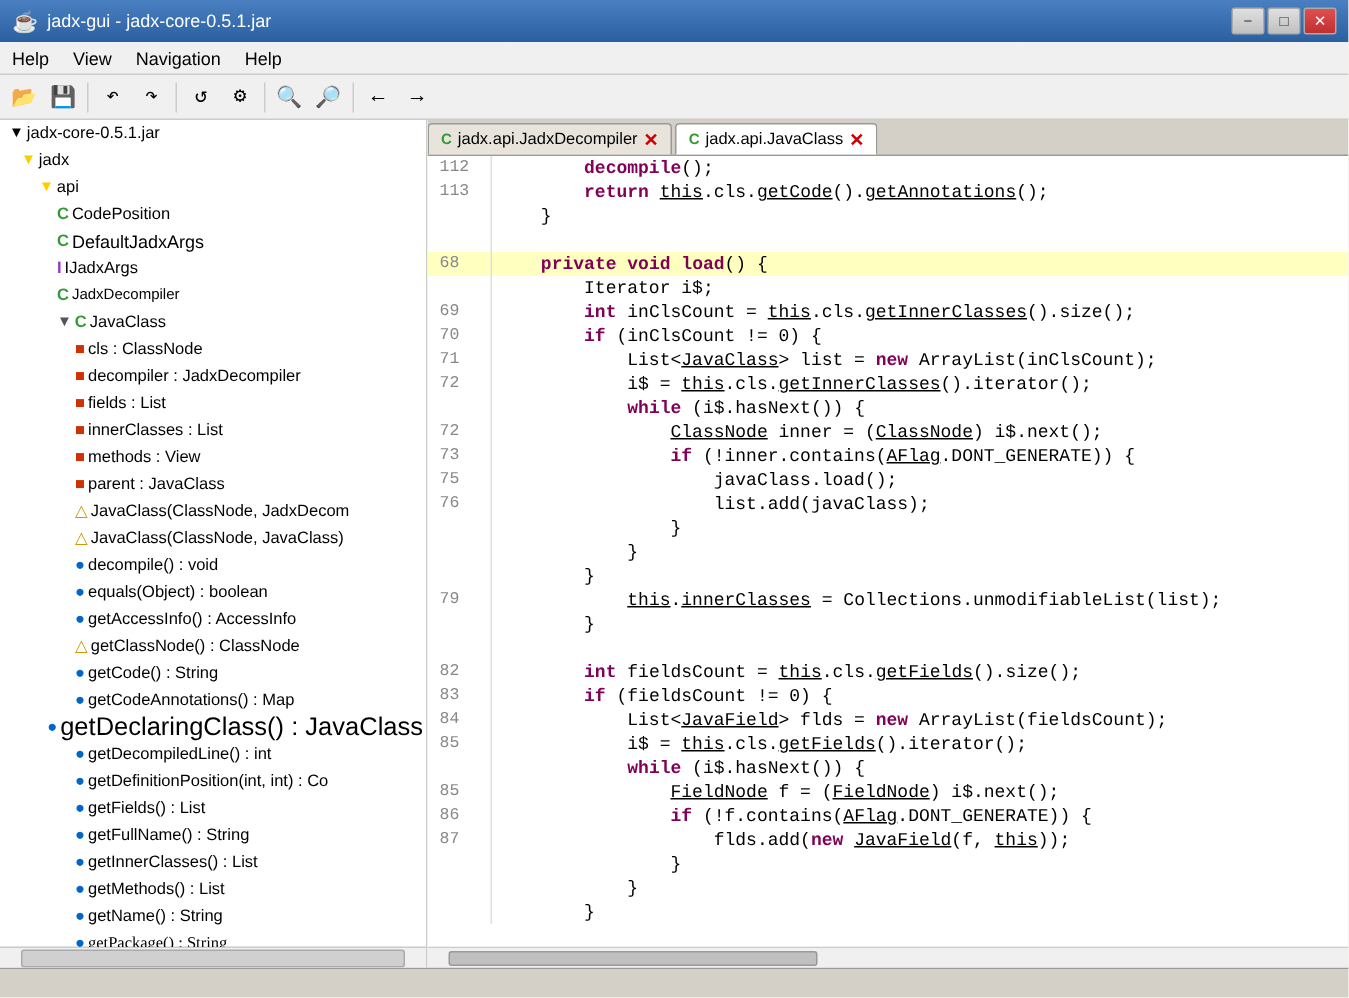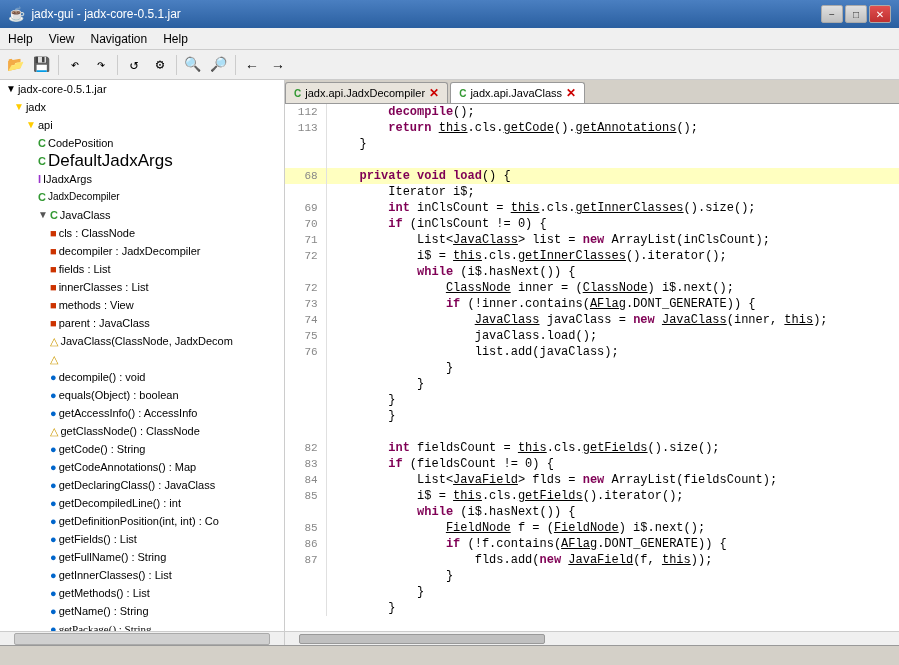--- a/index.html
+++ b/index.html
@@ -136,21 +136,20 @@
     #code-table {
       width: 100%;
       border-collapse: collapse;
       font-family: 'Courier New', monospace;
       font-size: 12px;
     }
     .code-row { line-height: 16px; }
     .code-row.highlighted { background: #ffffc0; }
     .line-num {
       color: #888;
-      text-align: right;
       padding: 0 8px;
       min-width: 35px;
       border-right: 1px solid #e0e0e0;
       user-select: none;
       font-size: 11px;
       vertical-align: top;
     }
     .code-cell {
       padding: 0 4px;
       white-space: pre;
@@ -243,21 +242,21 @@
 
       <div class="tree-item">
         <span class="indent" style="width:36px;"></span>
         <span style="color:#339933;font-weight:bold;font-size:11px;margin-right:2px;">C</span>
         <span style="font-family:Arial,sans-serif;font-size:11px;">CodePosition</span>
       </div>
 
       <div class="tree-item">
         <span class="indent" style="width:36px;"></span>
         <span style="color:#339933;font-weight:bold;font-size:11px;margin-right:2px;">C</span>
-        <span style="font-family:Arial,sans-serif;font-size:17px;">DefaultJadxArgs</span>
+        <span style="font-family:Arial,sans-serif;font-size:12px;">DefaultJadxArgs</span>
       </div>
 
       <div class="tree-item">
         <span class="indent" style="width:36px;"></span>
         <span style="color:#9933cc;font-weight:bold;font-size:11px;margin-right:2px;">I</span>
         <span style="font-family:Arial,sans-serif;font-size:11px;">IJadxArgs</span>
       </div>
 
       <div class="tree-item">
         <span class="indent" style="width:36px;"></span>
@@ -310,20 +309,21 @@
 
       <div class="tree-item">
         <span class="indent" style="width:48px;"></span>
         <span style="color:#cc9900;font-size:11px;margin-right:2px;">△</span>
         <span style="font-family:Arial,sans-serif;font-size:11px;">JavaClass(ClassNode, JadxDecom</span>
       </div>
 
       <div class="tree-item">
         <span class="indent" style="width:48px;"></span>
         <span style="color:#cc9900;font-size:11px;margin-right:2px;">△</span>
+        <span style="font-family:Arial,sans-serif;font-size:11px;">JavaClass(ClassNode, JavaClass)</span>
       </div>
 
       <div class="tree-item">
         <span class="indent" style="width:48px;"></span>
         <span style="color:#0066cc;font-size:11px;margin-right:2px;">●</span>
         <span style="font-family:Arial,sans-serif;font-size:11px;">decompile() : void</span>
       </div>
 
       <div class="tree-item">
         <span class="indent" style="width:48px;"></span>
@@ -351,21 +351,21 @@
 
       <div class="tree-item">
         <span class="indent" style="width:48px;"></span>
         <span style="color:#0066cc;font-size:11px;margin-right:2px;">●</span>
         <span style="font-family:Arial,sans-serif;font-size:11px;">getCodeAnnotations() : Map</span>
       </div>
 
       <div class="tree-item">
         <span class="indent" style="width:48px;"></span>
         <span style="color:#0066cc;font-size:11px;margin-right:2px;">●</span>
-        <span style="font-family:Arial,sans-serif;font-size:11px;">getDeclaringClass() : JavaClass</span>
+        <span style="font-family:Arial,sans-serif;font-size:17px;">getDeclaringClass() : JavaClass</span>
       </div>
 
       <div class="tree-item">
         <span class="indent" style="width:48px;"></span>
         <span style="color:#0066cc;font-size:11px;margin-right:2px;">●</span>
         <span style="font-family:Arial,sans-serif;font-size:11px;">getDecompiledLine() : int</span>
       </div>
 
       <div class="tree-item">
         <span class="indent" style="width:48px;"></span>
@@ -480,42 +480,42 @@
           </tr>
           <tr class="code-row">
             <td class="line-num">72</td>
             <td class="code-cell">                <span class="underline">ClassNode</span> inner = (<span class="underline">ClassNode</span>) i$.next();</td>
           </tr>
           <tr class="code-row">
             <td class="line-num">73</td>
             <td class="code-cell">                <span class="kw">if</span> (!inner.contains(<span class="underline">AFlag</span>.DONT_GENERATE)) {</td>
           </tr>
           <tr class="code-row">
-            <td class="line-num">74</td>
-            <td class="code-cell">                    <span class="underline">JavaClass</span> javaClass = <span class="kw">new</span> <span class="underline">JavaClass</span>(inner, <span class="underline">this</span>);</td>
-          </tr>
-          <tr class="code-row">
             <td class="line-num">75</td>
             <td class="code-cell">                    javaClass.load();</td>
           </tr>
           <tr class="code-row">
             <td class="line-num">76</td>
             <td class="code-cell">                    list.add(javaClass);</td>
           </tr>
           <tr class="code-row">
             <td class="line-num"></td>
             <td class="code-cell">                }</td>
           </tr>
           <tr class="code-row">
             <td class="line-num"></td>
             <td class="code-cell">            }</td>
           </tr>
           <tr class="code-row">
             <td class="line-num"></td>
             <td class="code-cell">        }</td>
+          </tr>
+          <tr class="code-row">
+            <td class="line-num">79</td>
+            <td class="code-cell">            <span class="underline">this</span>.<span class="underline">innerClasses</span> = Collections.unmodifiableList(list);</td>
           </tr>
           <tr class="code-row">
             <td class="line-num"></td>
             <td class="code-cell">        }</td>
           </tr>
           <tr class="code-row">
             <td class="line-num"></td>
             <td class="code-cell">&nbsp;</td>
           </tr>
           <tr class="code-row">

